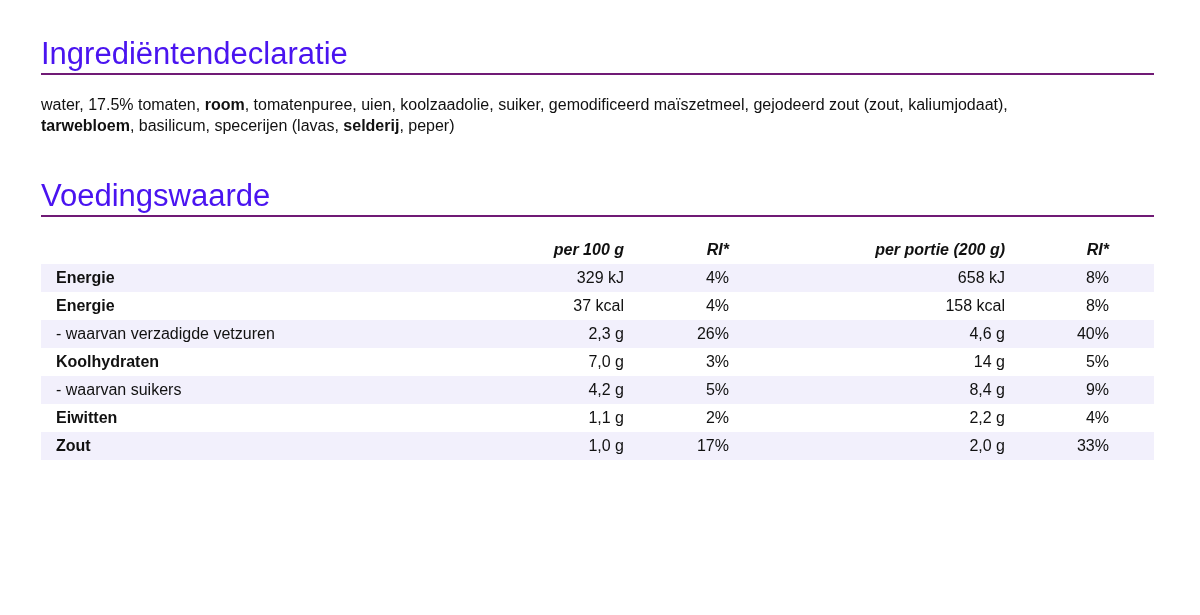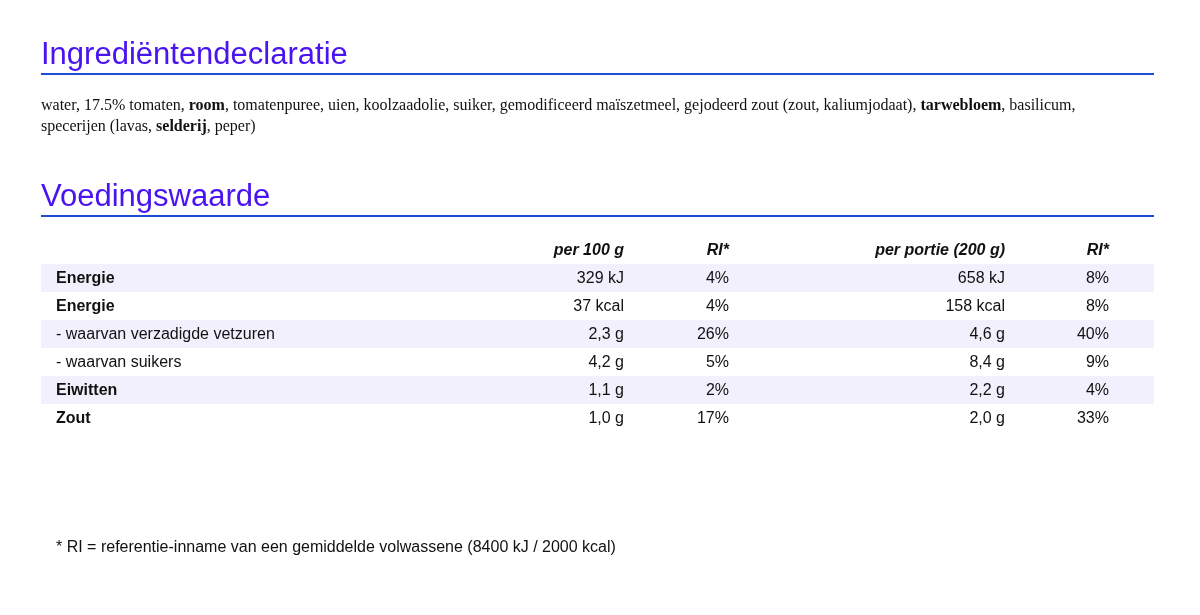--- a/index.html
+++ b/index.html
@@ -22,37 +22,36 @@
       width: 1113px;
     }
     .section-title {
       font-family: "Liberation Sans", sans-serif;
       font-size: 31px;
       font-weight: normal;
       color: #4a14f0;
       margin: 0;
       padding: 0;
       line-height: 36px;
-      border-bottom: 2px solid #1d4ed8;
+      border-bottom: 2px solid #701a75;
     }
     .title-ingredients {
       position: absolute;
       top: 36px;
       left: 0;
       width: 1113px;
       height: 37px;
     }
     .ingredients-text {
       position: absolute;
       top: 94px;
       left: 0;
       width: 1060px;
       font-size: 16px;
       line-height: 21px;
-      font-family: Liberation Serif, serif;
     }
     .ingredients-text b { font-weight: bold; }
     .title-nutrition {
       position: absolute;
       top: 178px;
       left: 0;
       width: 1113px;
       height: 37px;
     }
     table.nutrition {
@@ -135,20 +134,28 @@
       </tr>
       <tr>
         <td class="c-name">- waarvan verzadigde vetzuren</td>
         <td class="c-v1">2,3 g</td>
         <td class="c-r1">26%</td>
         <td class="c-v2">4,6 g</td>
         <td class="c-r2">40%</td>
         <td class="c-pad"></td>
       </tr>
       <tr>
+        <td class="c-name bold">Koolhydraten</td>
+        <td class="c-v1">7,0 g</td>
+        <td class="c-r1">3%</td>
+        <td class="c-v2">14 g</td>
+        <td class="c-r2">5%</td>
+        <td class="c-pad"></td>
+      </tr>
+      <tr>
         <td class="c-name">- waarvan suikers</td>
         <td class="c-v1">4,2 g</td>
         <td class="c-r1">5%</td>
         <td class="c-v2">8,4 g</td>
         <td class="c-r2">9%</td>
         <td class="c-pad"></td>
       </tr>
       <tr>
         <td class="c-name bold">Eiwitten</td>
         <td class="c-v1">1,1 g</td>
@@ -162,16 +169,15 @@
         <td class="c-v1">1,0 g</td>
         <td class="c-r1">17%</td>
         <td class="c-v2">2,0 g</td>
         <td class="c-r2">33%</td>
         <td class="c-pad"></td>
       </tr>
     </tbody>
   </table>
 
   <div class="footnotes">
-    <div>* RI = referentie-inname van een gemiddelde volwassene (8400 kJ / 2000 kcal)</div>
   </div>
 
 </div>
 
 </body></html>

